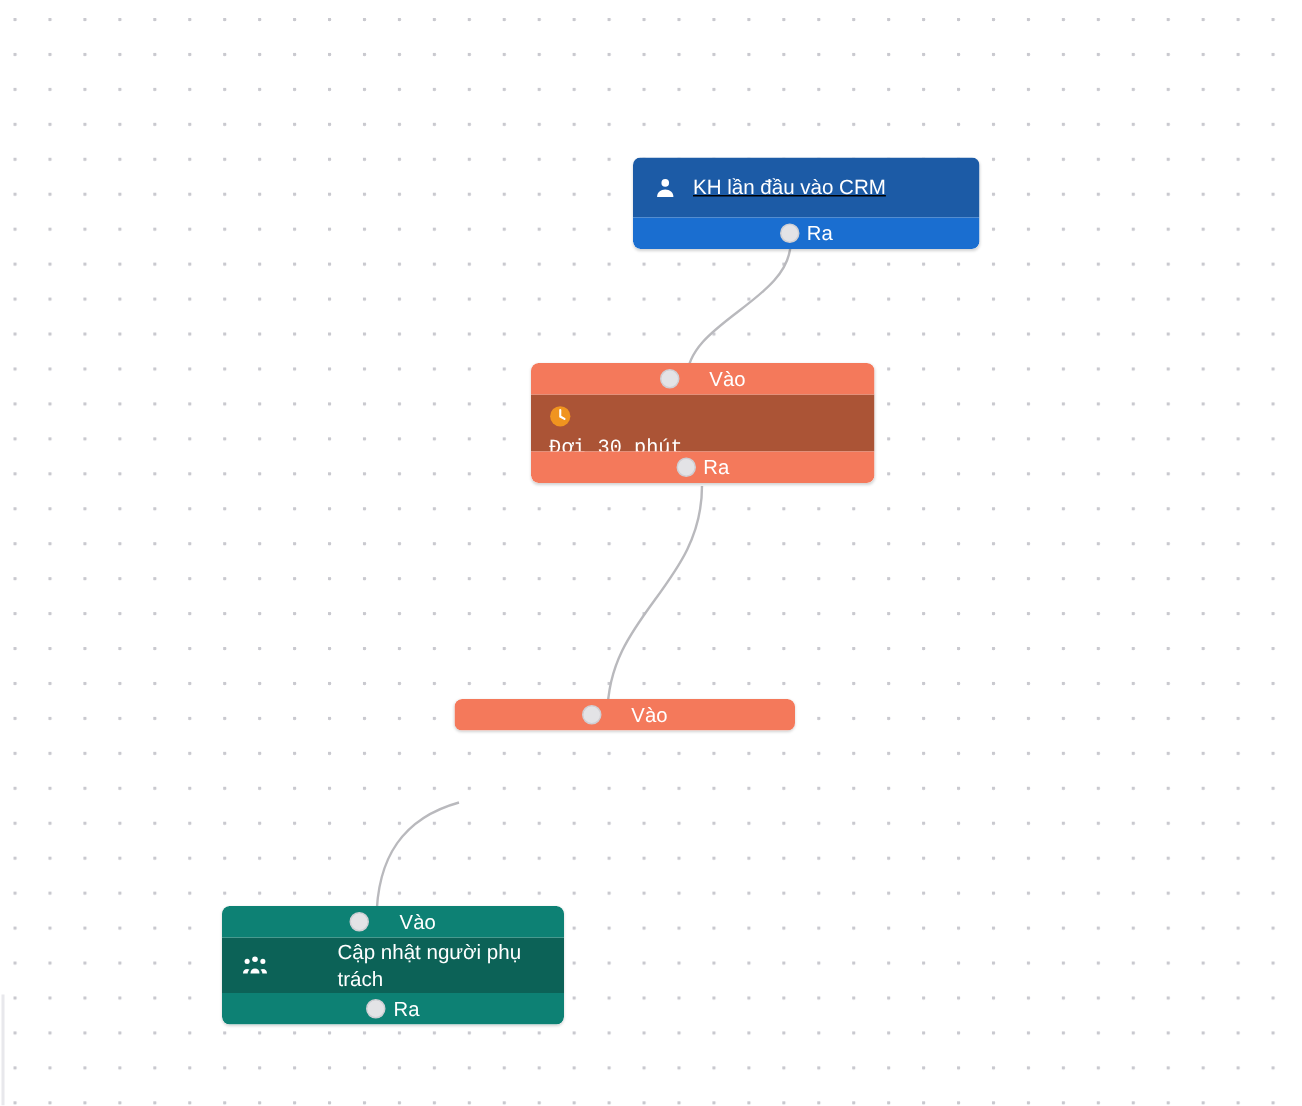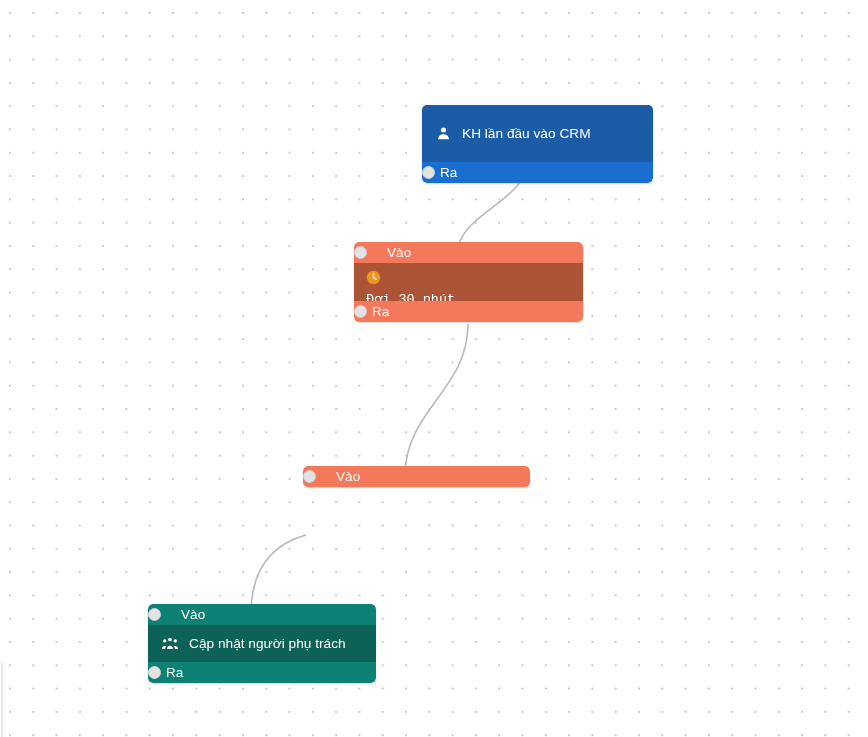--- a/index.html
+++ b/index.html
@@ -57,20 +57,21 @@
   .node-inner {
     border-radius: 5px;
     overflow: hidden;
   }
 
   .port-strip {
     position: relative;
     height: 21px;
     display: flex;
     align-items: center;
+    justify-content: center;
     font-size: 13.5px;
     color: #ffffff;
     letter-spacing: .1px;
   }
   .port-strip.top { border-top-left-radius: 5px; border-top-right-radius: 5px; gap: 15px; }
   .port-strip.bottom { border-bottom-left-radius: 5px; border-bottom-right-radius: 5px; }
 
   .port-dot {
     width: 13px;
     height: 13px;
@@ -108,21 +109,21 @@
     margin-right: 11px;
   }
   .node-title {
     font-size: 13.7px;
     color: #ffffff;
     line-height: 1.25;
   }
 
   
   #node-trigger { left: 422px; top: 105px; width: 231px; }
-  #node-trigger .node-body { background: #1c5ba6; height: 57px; }
+  #node-trigger .node-body { background: #1c5ba6; height: 40px; text-decoration: underline; }
   #node-trigger .port-strip.bottom { background: #1a6ed0; }
 
   
   #node-wait { left: 354px; top: 242px; width: 229px; }
   #node-wait .port-strip { background: #f4795b; }
   #node-wait .node-body {
     background: #ab5436;
     height: 38px;
     display: block;
     padding: 7px 0 0 12px;
@@ -132,21 +133,21 @@
   #node-wait .node-title { font-size: 13.5px; }
 
   
   #node-branch { left: 303px; top: 466px; width: 227px; }
   #node-branch .port-strip { background: #f4795b; }
   #node-branch .node-body { background: #b05634; height: 37px; }
 
   
   #node-update { left: 148px; top: 604px; width: 228px; }
   #node-update .port-strip { background: #0d8174; }
-  #node-update .node-body { background: #0c6257; height: 37px; }
+  #node-update .node-body { background: #0c6257; height: 37px; gap: 36px; }
 
   svg.ic { display: block; }
 </style>
 </head>
 <body>
 
 <div id="canvas">
 
   <div id="left-rail"></div>
 

